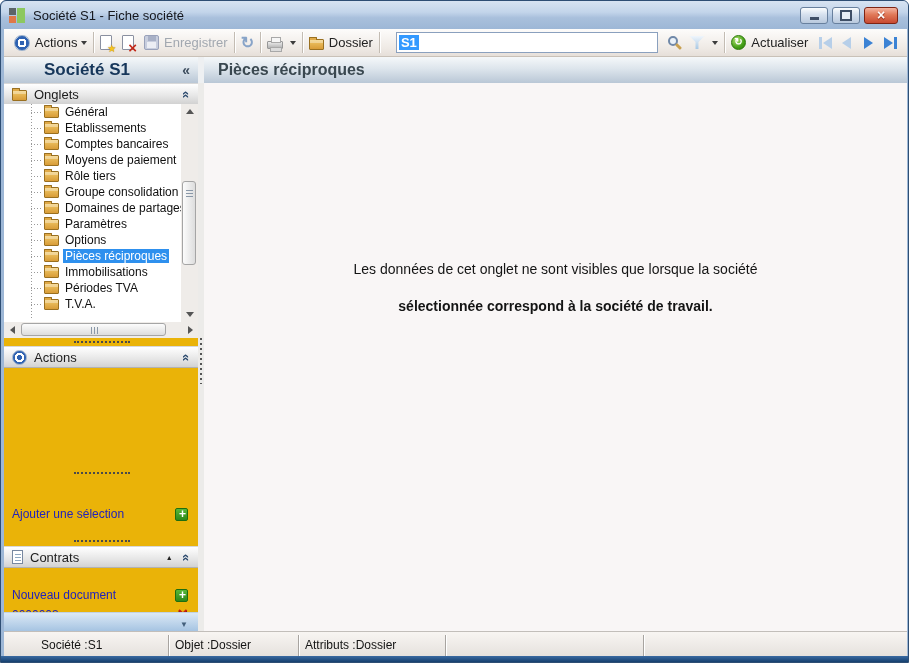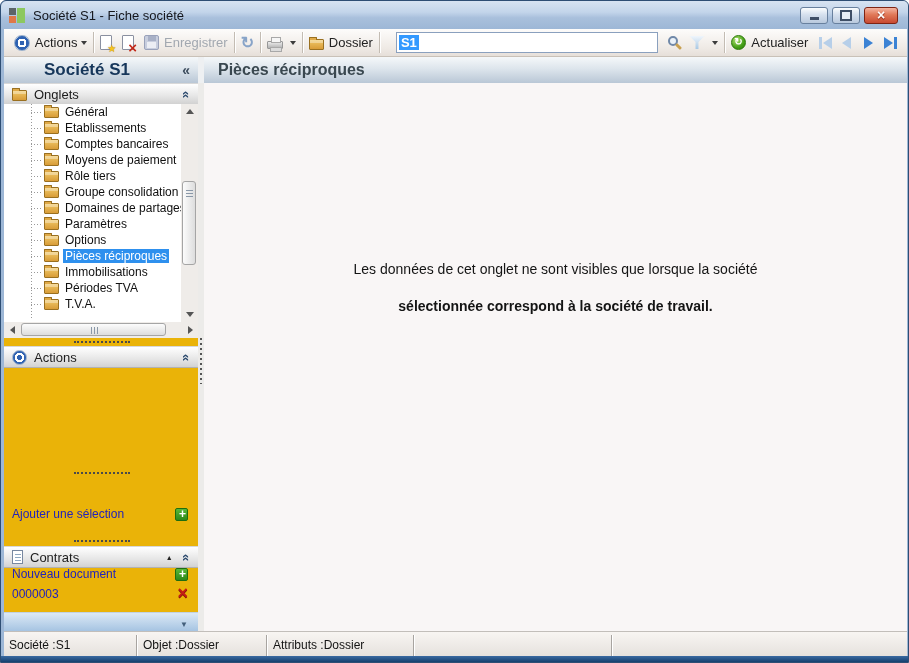--- a/index.html
+++ b/index.html
@@ -148,21 +148,21 @@
   
   .gutter { position:absolute; left:194px; top:54px; width:6px; height:548px; background:#ecebe9; }
   .gutter-handle { position:absolute; top:255px; left:2px; width:2px; height:46px;
     background:repeating-linear-gradient(to bottom,#555 0 2px,transparent 2px 5px); }
   .main { position:absolute; left:200px; top:54px; width:703px; height:548px; background:#f9f6f6; }
   .msg { position:absolute; width:100%; text-align:center; font-size:14px; color:#141414; }
   .msg.l1 { top:178px; } .msg.l2 { top:215px;font-weight:bold; }
 
   
   .statusbar { position:absolute; left:0; top:602px; width:903px; height:27px;
-    background:linear-gradient(#f8f5f2,#e4e0dc); border-top:1px solid #c2beba; display:flex; align-items:center; font-size:12px; color:#141414; }
+    background:linear-gradient(#f8f5f2,#e4e0dc); border-top:1px solid #c2beba; display:flex; align-items:center; font-size:12px; color:#141414;padding-left:32px; }
   .status-cell { height:21px; line-height:21px; padding-left:5px; border-right:1px solid #a8a4a0; }
   .status-cell + .status-cell { border-left:1px solid #fff; }
   .status-cell:nth-child(1){ width:133px; } .status-cell:nth-child(2){ width:130px; }
   .status-cell:nth-child(3){ width:147px; } .status-cell:nth-child(4){ width:198px; }
   .status-cell:nth-child(5){ flex:1; border-right:none; }
 </style>
 </head>
 <body>
 
 <div class="window">
@@ -357,21 +357,21 @@
 </div>
 
       <div class="splitter" style="top:457px"></div>
 
       <div class="panel-hdr" style="top:463px">
         <span class="icon-doc"></span>
         <span class="lbl">Contrats</span>
         <span class="chev-up1"></span>
         <span class="chev2"></span>
       </div>
-      <div style="position:absolute;top:481px;left:0;width:194px" id="doc-links">
+      <div style="position:absolute;top:502px;left:0;width:194px" id="doc-links">
   <div class="link-row">
     <span class="link-label">Nouveau document</span>
     <span class="link-action icon-plus"></span>
   </div>
 
   <div class="link-row">
     <span class="link-label">0000003</span>
     <span class="link-action icon-redx"></span>
   </div>
 </div>

